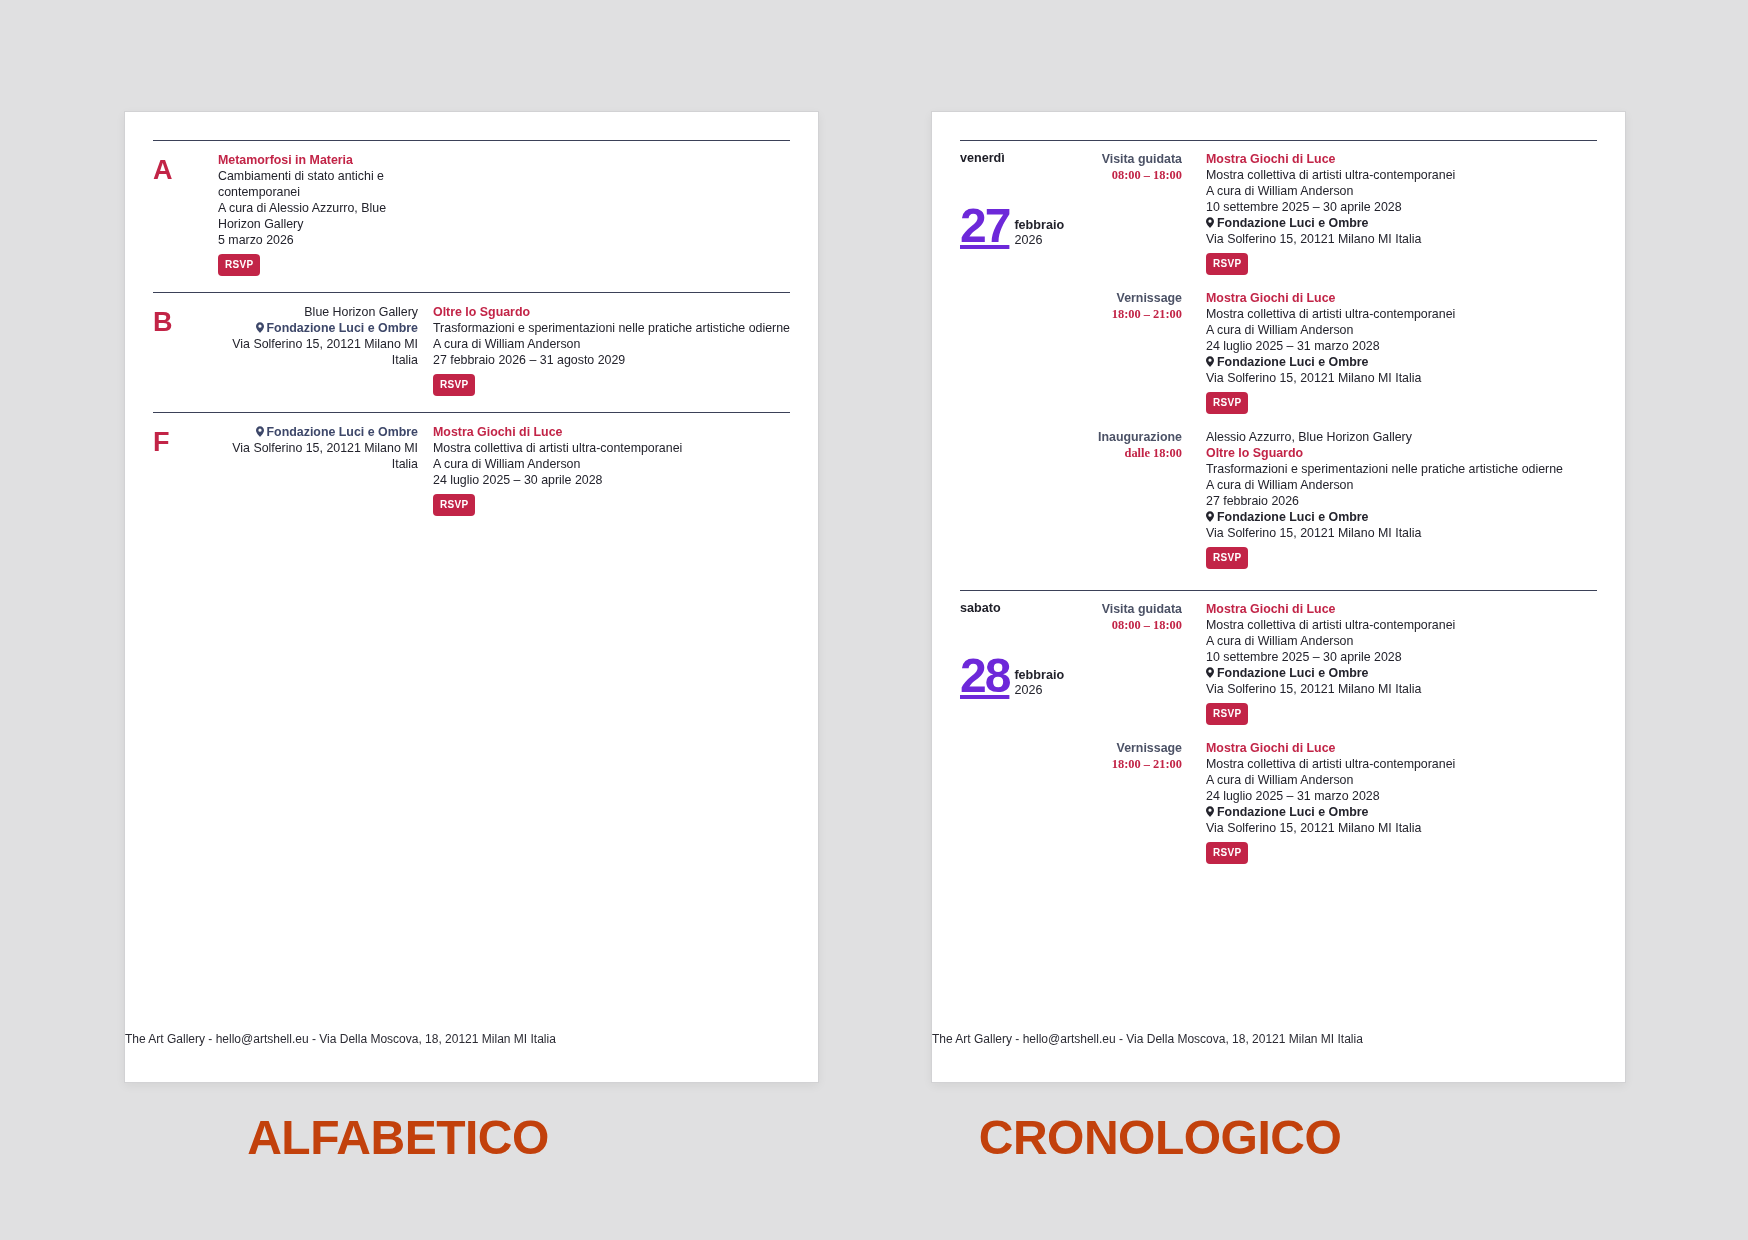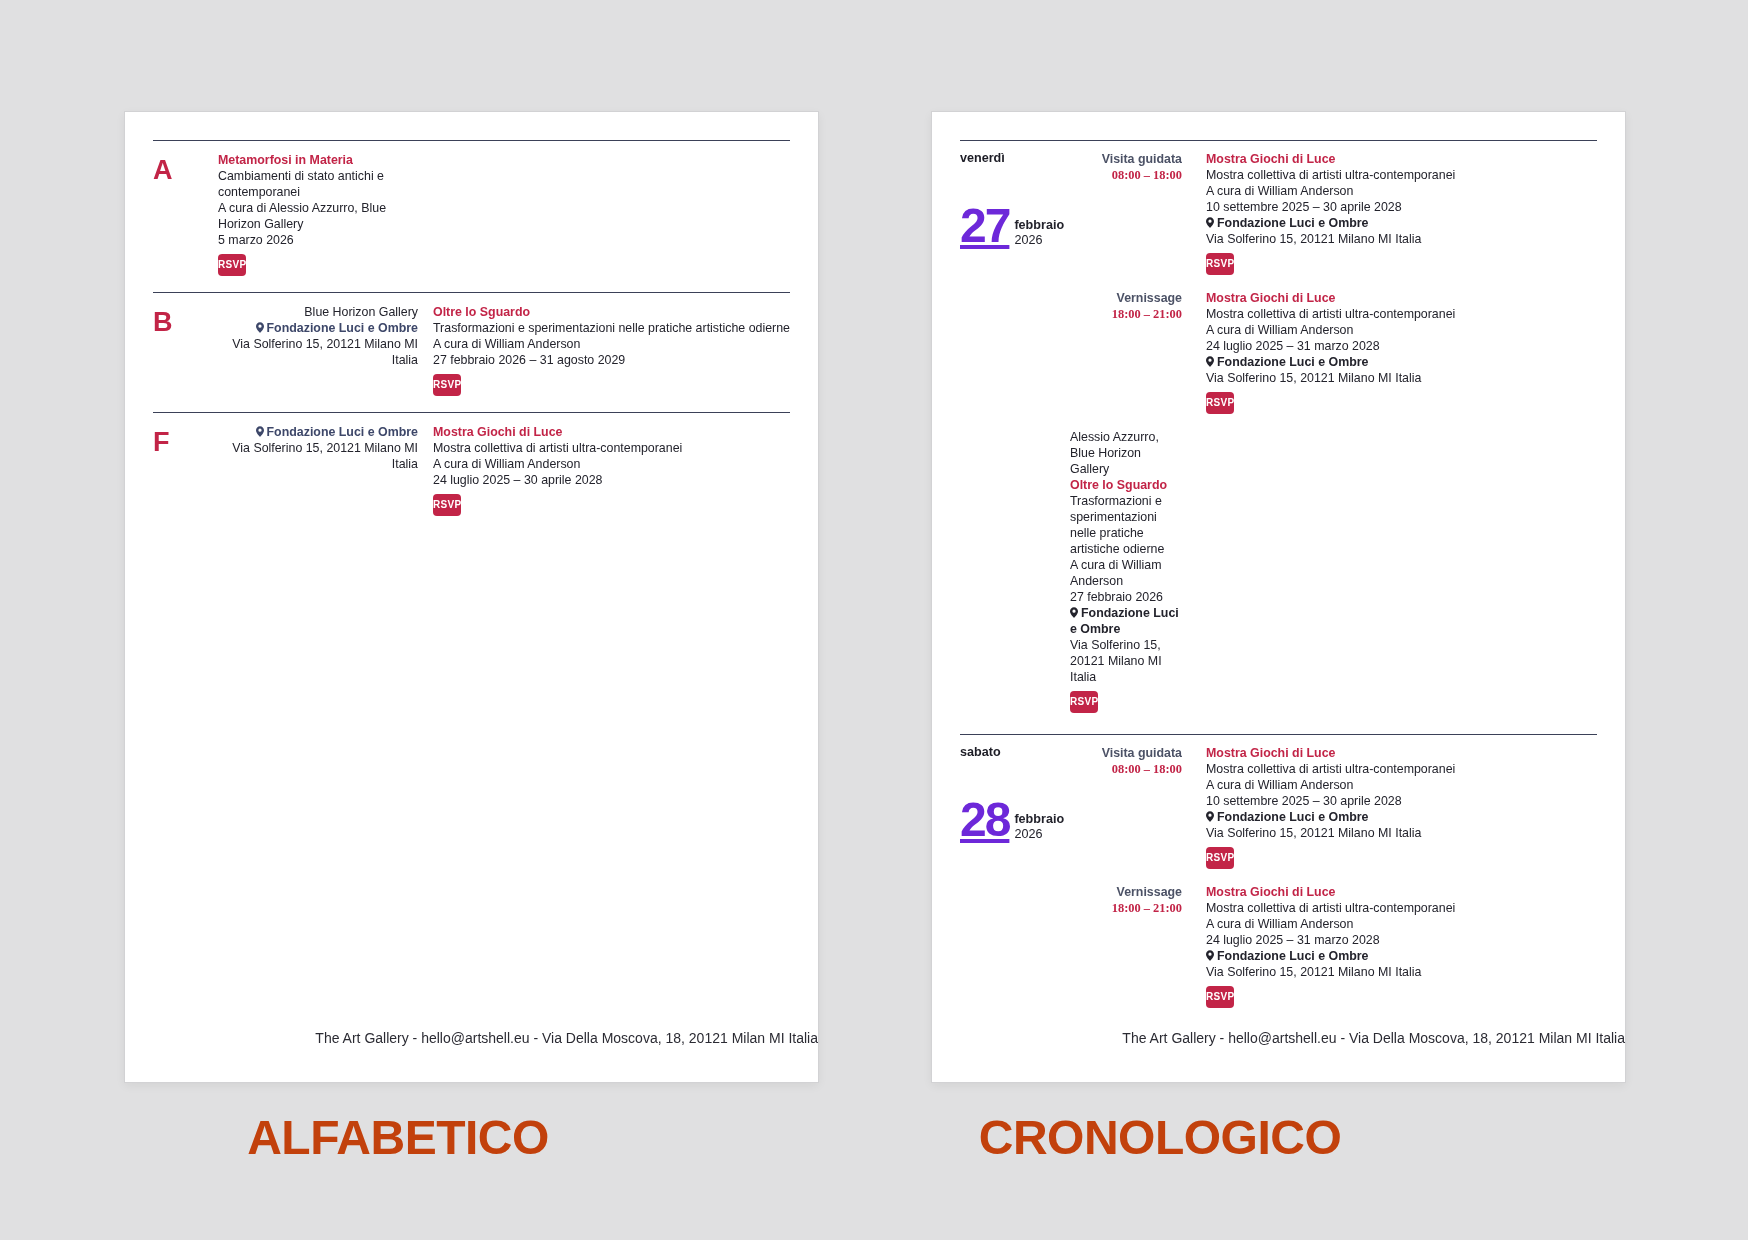--- a/index.html
+++ b/index.html
@@ -45,21 +45,21 @@
   .title { color:#c22447; font-weight:bold; }
   .pin-wrap svg { width:8px; height:11px; vertical-align:-1px; margin-right:3px; }
 
   .rsvp {
     display:inline-block;
     margin-top:6px;
     background:#c22447;
     color:#ffffff;
     font-size:10px;
     font-weight:bold;
-    padding:3px 0;
+    padding:3px 7px;
     border-radius:4px;
     letter-spacing:.3px;
     text-decoration:none;
     cursor:pointer;
   }
 
   
   .day-group {
     border-top:1.5px solid #3b4158;
     padding:10px 0 6px;
@@ -91,22 +91,22 @@
   }
   .event .elabel { text-align:right; }
   .ename { color:#4c5266; font-weight:bold; }
   .etime { color:#c22447; font-weight:bold;font-family:Liberation Serif, serif; }
   .venue-right { color:#23232c; font-weight:bold; }
 
   .footer {
     position:absolute;
     bottom:36px;
     left:0; right:0;
-    text-align:right;
-    font-size:14px;
+    text-align:left;
+    font-size:12px;
     color:#2b2b33;
   }
 
   .caption {
     position:absolute;
     top:1110px;
     transform:translateX(-50%);
     font-size:48px;
     font-weight:bold;
     color:#c2410c;
@@ -218,20 +218,24 @@
             <div>24 luglio 2025 – 31 marzo 2028</div>
             <div class="venue-right"><span class="pin-wrap"><svg viewBox="0 0 12 16" fill="currentColor">
                     <path d="M6 0C2.69 0 0 2.69 0 6c0 4.5 6 10 6 10s6-5.5 6-10C12 2.69 9.31 0 6 0zm0 8.4A2.4 2.4 0 1 1 6 3.6a2.4 2.4 0 0 1 0 4.8z"></path>
                   </svg></span><span>Fondazione Luci e Ombre</span></div>
             <div>Via Solferino 15, 20121 Milano MI Italia</div>
             <a class="rsvp">RSVP</a>
           </div>
         </div>
 
         <div class="event">
+          <div class="elabel">
+            <div class="ename">Inaugurazione</div>
+            <div class="etime">dalle 18:00</div>
+          </div>
           <div class="edetail">
             <div>Alessio Azzurro, Blue Horizon Gallery</div>
             <div class="title">Oltre lo Sguardo</div>
             <div>Trasformazioni e sperimentazioni nelle pratiche artistiche odierne</div>
             <div>A cura di William Anderson</div>
             <div>27 febbraio 2026</div>
             <div class="venue-right"><span class="pin-wrap"><svg viewBox="0 0 12 16" fill="currentColor">
                     <path d="M6 0C2.69 0 0 2.69 0 6c0 4.5 6 10 6 10s6-5.5 6-10C12 2.69 9.31 0 6 0zm0 8.4A2.4 2.4 0 1 1 6 3.6a2.4 2.4 0 0 1 0 4.8z"></path>
                   </svg></span><span>Fondazione Luci e Ombre</span></div>
             <div>Via Solferino 15, 20121 Milano MI Italia</div>

